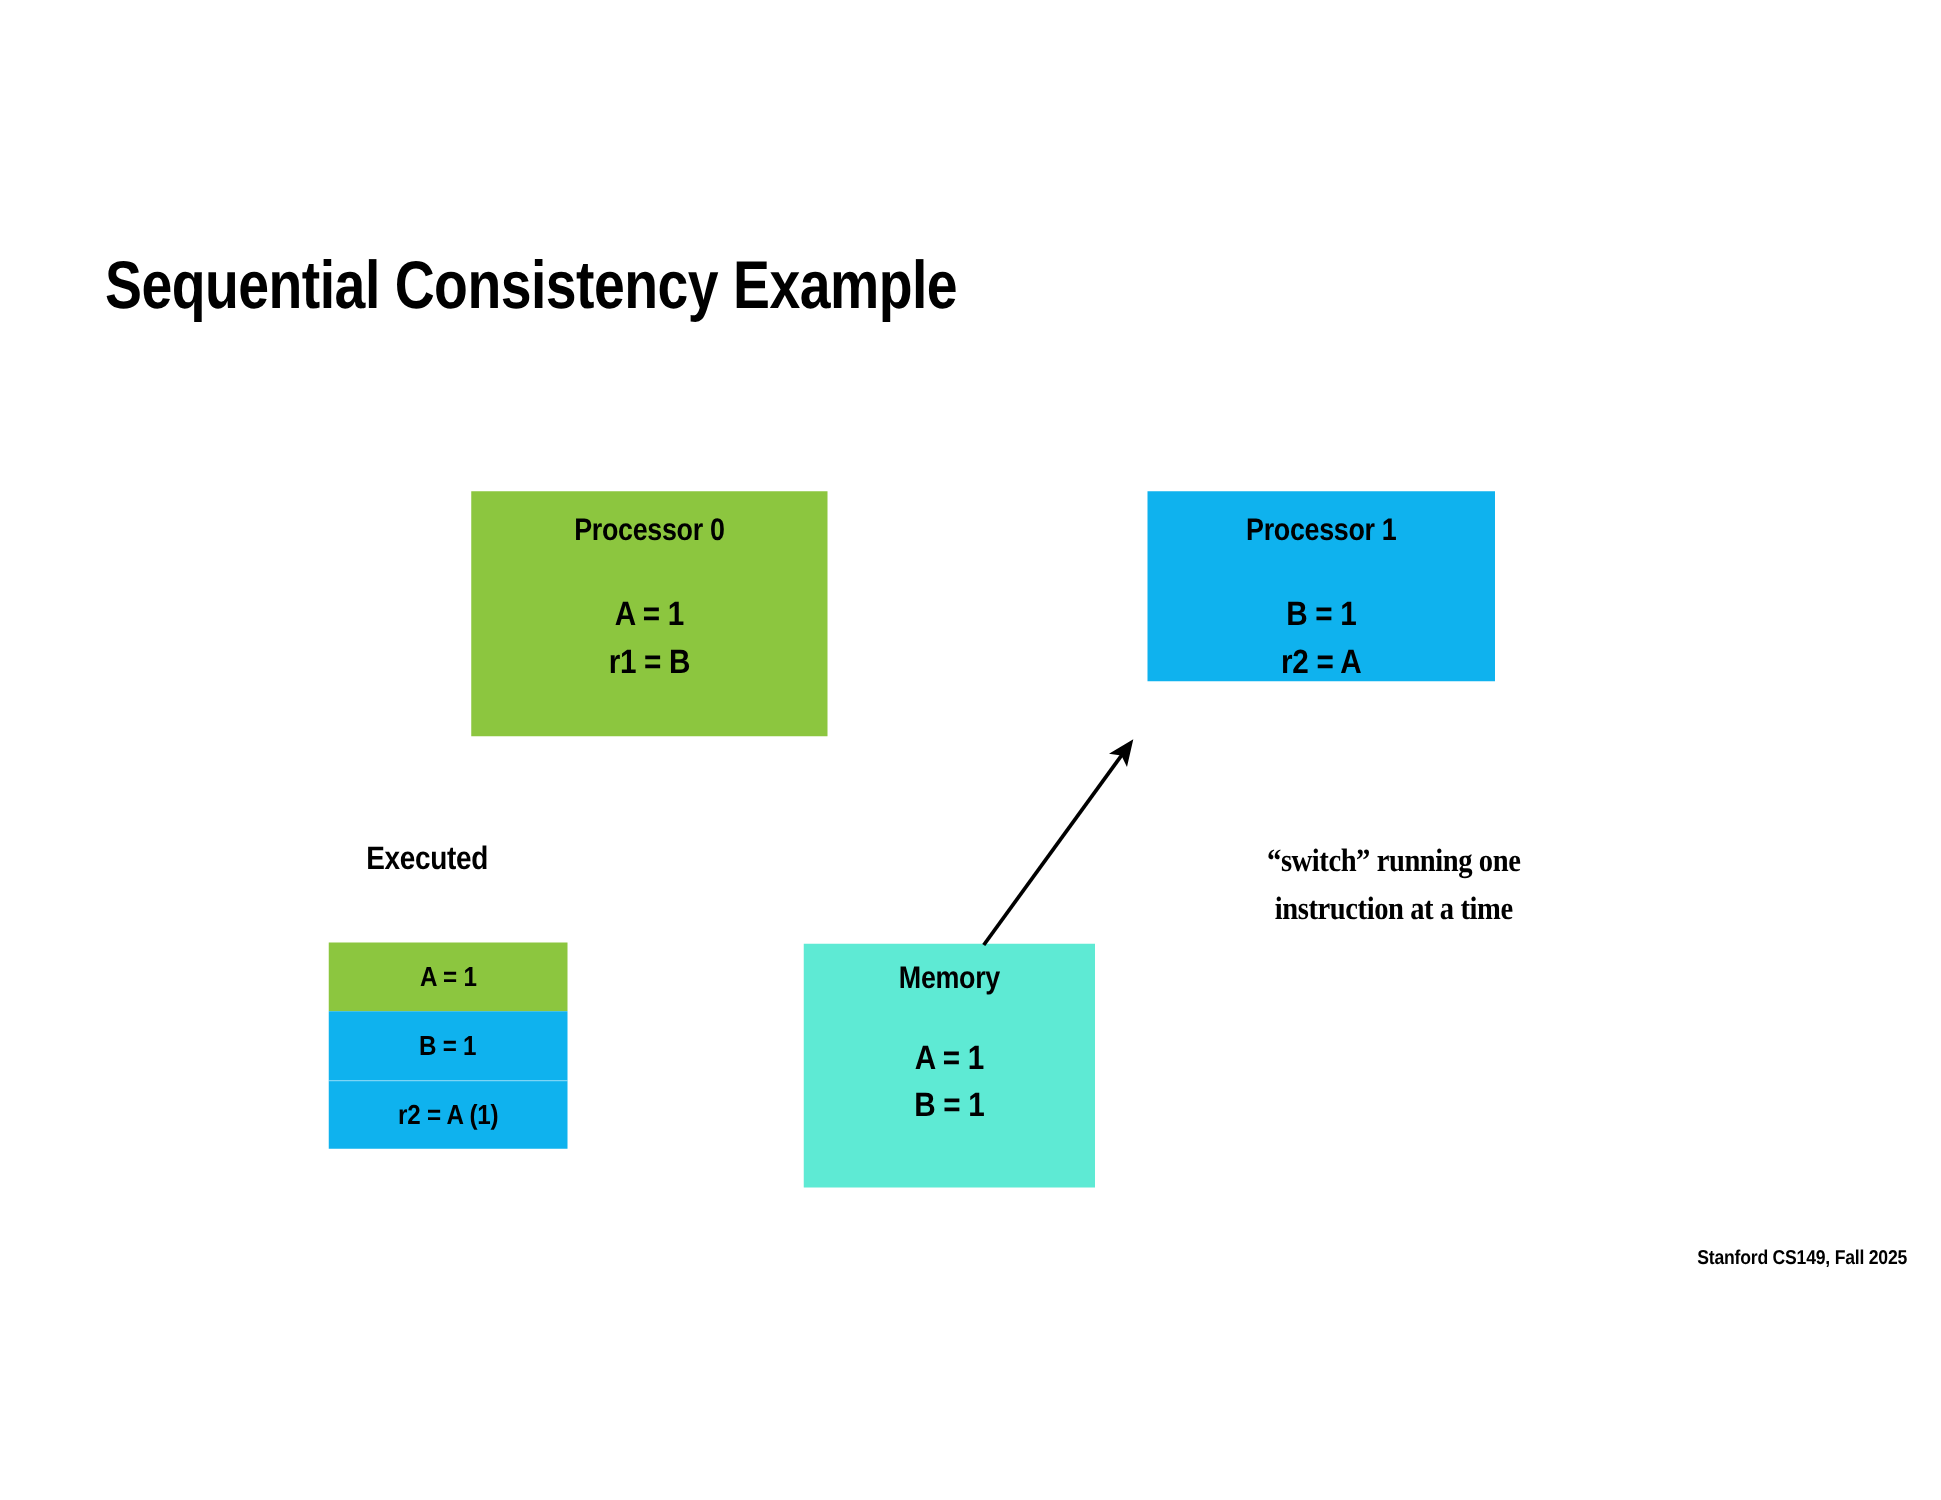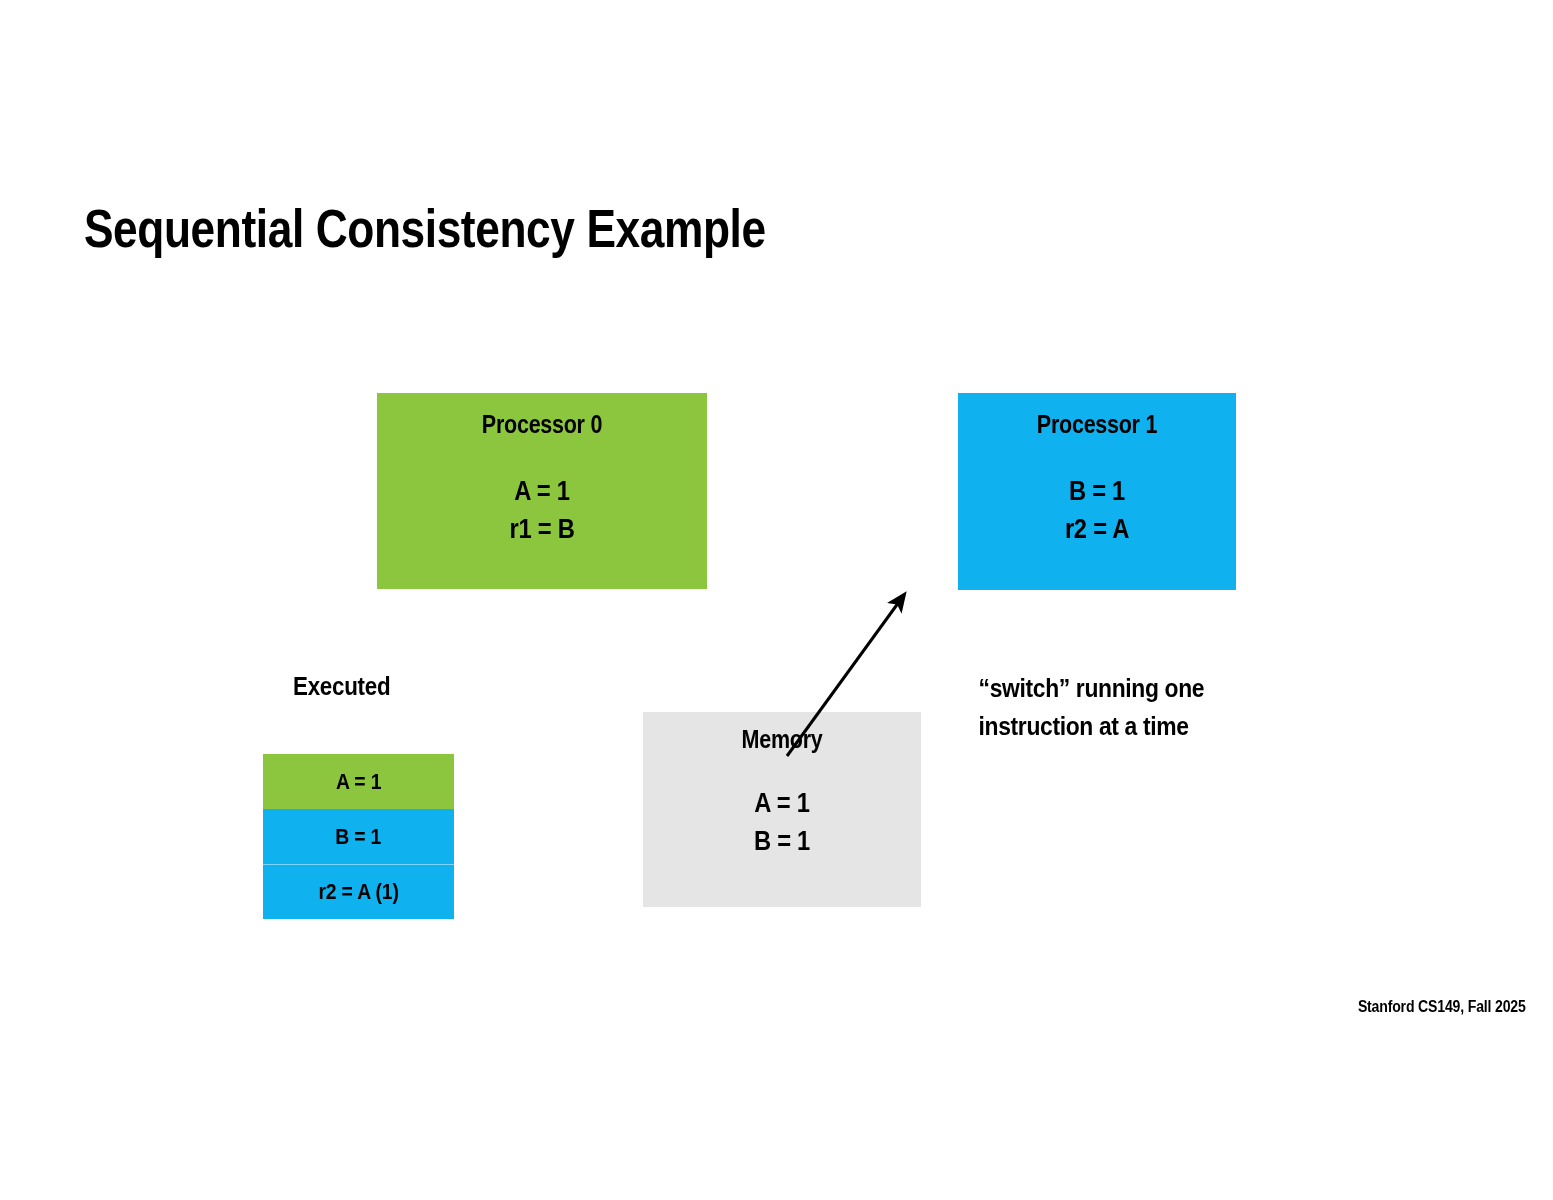--- a/index.html
+++ b/index.html
@@ -58,38 +58,37 @@
     letter-spacing: -0.3px;
   }
   .proc-box .box-body .code-line {
     transform: scaleX(0.88);
     white-space: nowrap;
   }
 
   #processor0-box {
     left: 377px;
     top: 393px;
-    width: 330px;
+    width: 285px;
     height: 196px;
     background: #8CC63F;
   }
   #processor1-box {
     left: 918px;
     top: 393px;
     width: 278px;
-    height: 197px;
+    height: 152px;
     background: #0FB2EE;
-    margin-left: 40px;
   }
   #memory-box {
     left: 643px;
-    top: 712px;
-    width: 278px;
+    top: 755px;
+    width: 233px;
     height: 195px;
-    background: #e5e5e5;
+    background: #5eead4;
   }
   #memory-box .box-title { margin-top: 14px; }
   #memory-box .box-body { margin-top: 30px; }
 
   
   .executed-label {
     position: absolute;
     left: 293px;
     top: 671px;
     font-size: 26px;
@@ -124,26 +123,27 @@
   .executed-row.green { background: #8CC63F; }
   .executed-row.blue  { background: #0FB2EE; }
   .executed-row.sep   { border-top: 1px solid rgba(255,255,255,0.45); justify-content: center; }
 
   
   .switch-caption {
     position: absolute;
     left: 960px;
     top: 670px;
     width: 310px;
-    text-align: left;
+    text-align: center;
     font-size: 26px;
     font-weight: 700;
     line-height: 1.45;
     letter-spacing: -0.4px;
     color: #000000;
+    font-family: Liberation Serif, serif;
   }
   .switch-caption .cap-line {
     transform: scaleX(0.88);
     white-space: nowrap;
   }
 
   
   #switch-arrow {
     position: absolute;
     left: 770px;

